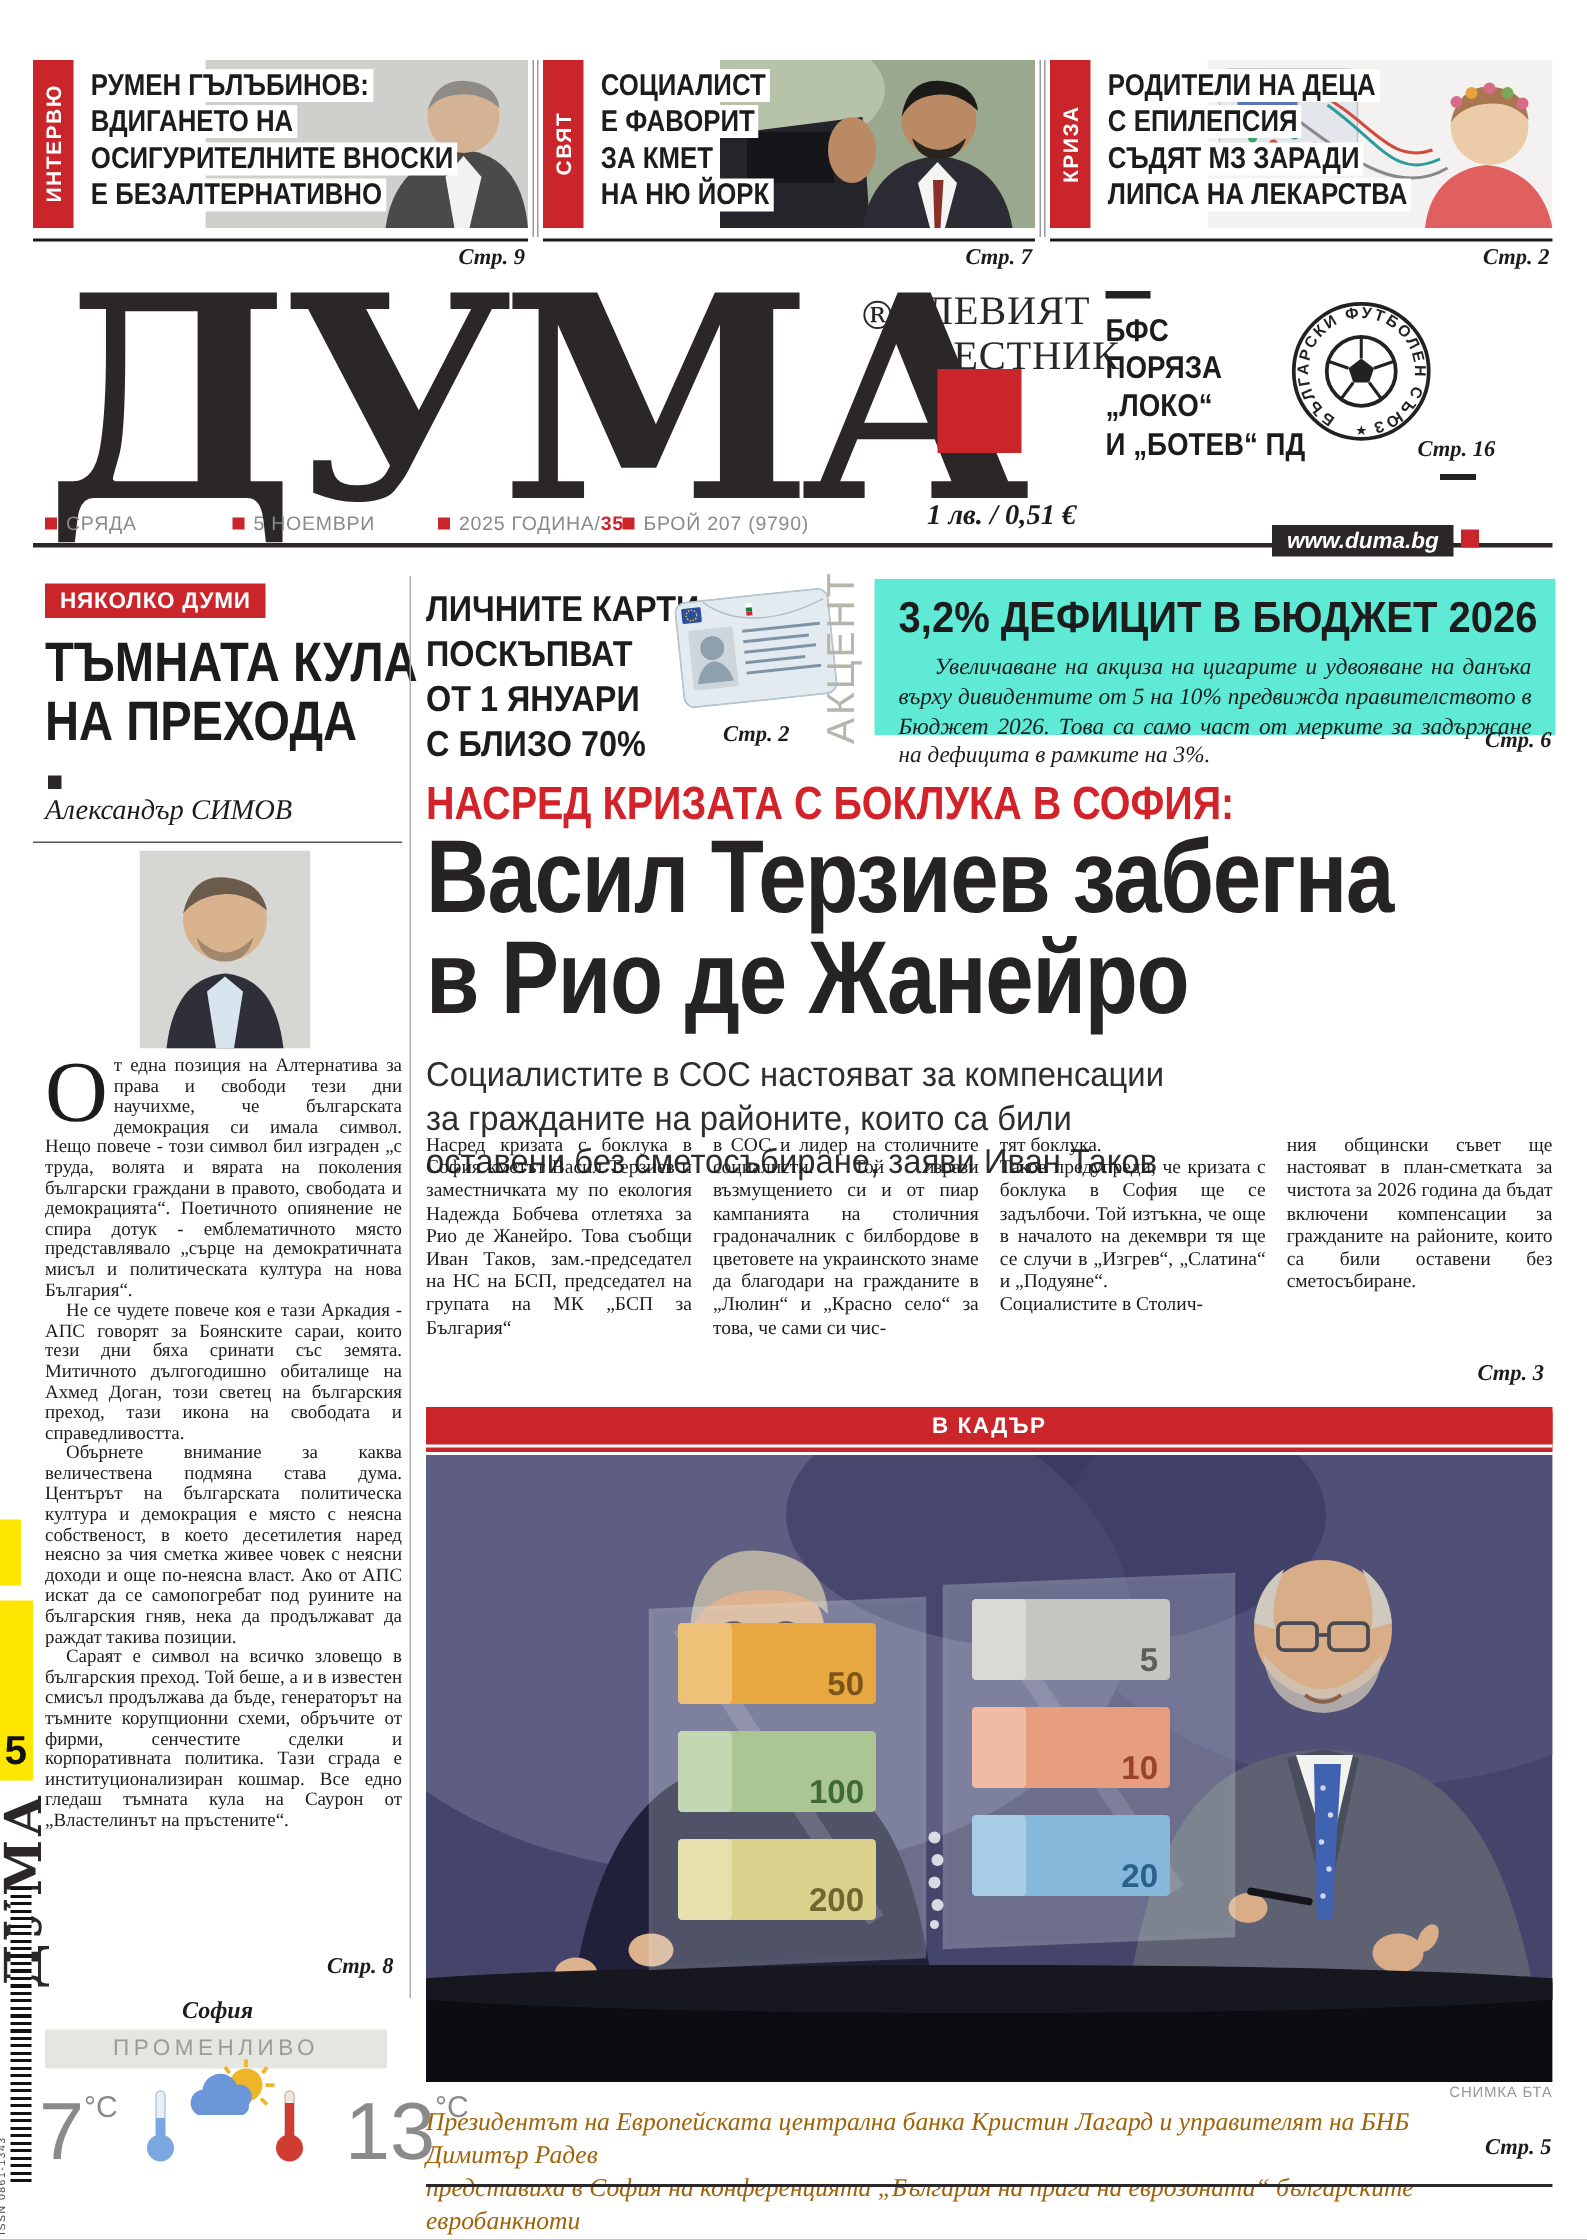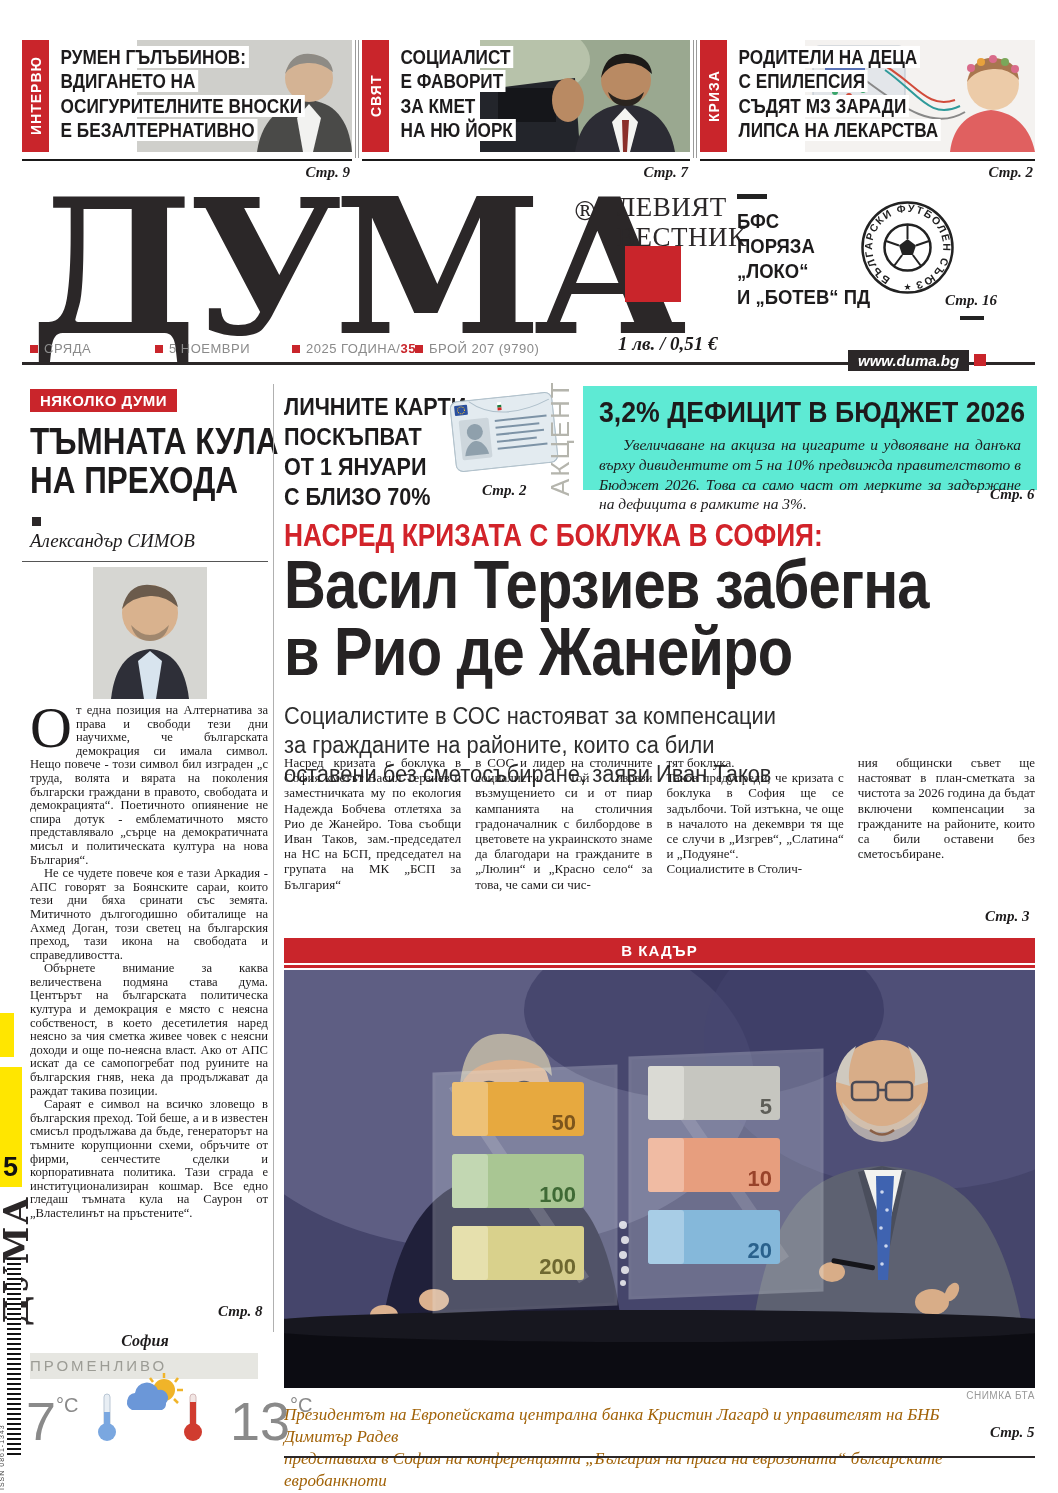--- a/index.html
+++ b/index.html
@@ -47,21 +47,21 @@
   .lc-bullet{width:9px;height:9px;background:#2b2728;}
   .lc-author{font-family:"Liberation Serif",serif;font-style:italic;font-size:19px;}
   .hr1{border-top:1px solid #555;}
   .lc-body{font-family:"Liberation Serif",serif;font-size:12.6px;line-height:13.6px;text-align:justify;
            color:#1d1b1c;overflow:hidden;}
   .lc-body p{margin:0;text-indent:14px;}
   .lc-body p.first{text-indent:0;}
   .dropcap{float:left;font-family:"Liberation Serif",serif;font-size:58px;line-height:44px;padding:2px 4px 0 0;}
   
   .w-city{font-family:"Liberation Serif",serif;font-weight:bold;font-style:italic;font-size:16px;text-align:center;}
-  .w-bar{background:#e6e6e1;color:#9c9c95;font-size:15px;letter-spacing:3px;text-align:left;line-height:26px;}
+  .w-bar{background:#e6e6e1;color:#9c9c95;font-size:15px;letter-spacing:3px;text-align:center;line-height:26px;}
   .w-temp{color:#8a8a8a;font-size:54px;font-weight:400;line-height:1;text-align:right;}
   .w-deg{font-size:20px;vertical-align:28px;letter-spacing:0;}
   
   .vdiv{border-left:1px solid #b0b0b0;}
   .id-title{font-weight:bold;font-size:24px;line-height:1.25;transform:scaleX(0.9);transform-origin:0 0;white-space:pre-line;}
   .accent-label{color:#b5b5ad;font-size:26px;letter-spacing:2px;writing-mode:vertical-rl;transform:rotate(180deg);}
   .accent-box{background:#5eead4;padding:10px 16px 8px 16px;}
   .accent-title{font-weight:bold;font-size:29px;transform:scaleX(0.92);transform-origin:0 0;white-space:nowrap;}
   .accent-text{font-family:"Liberation Serif",serif;font-style:italic;font-size:15.5px;line-height:1.28;
                text-align:justify;text-indent:24px;margin-top:6px;color:#1d1b1c;}

